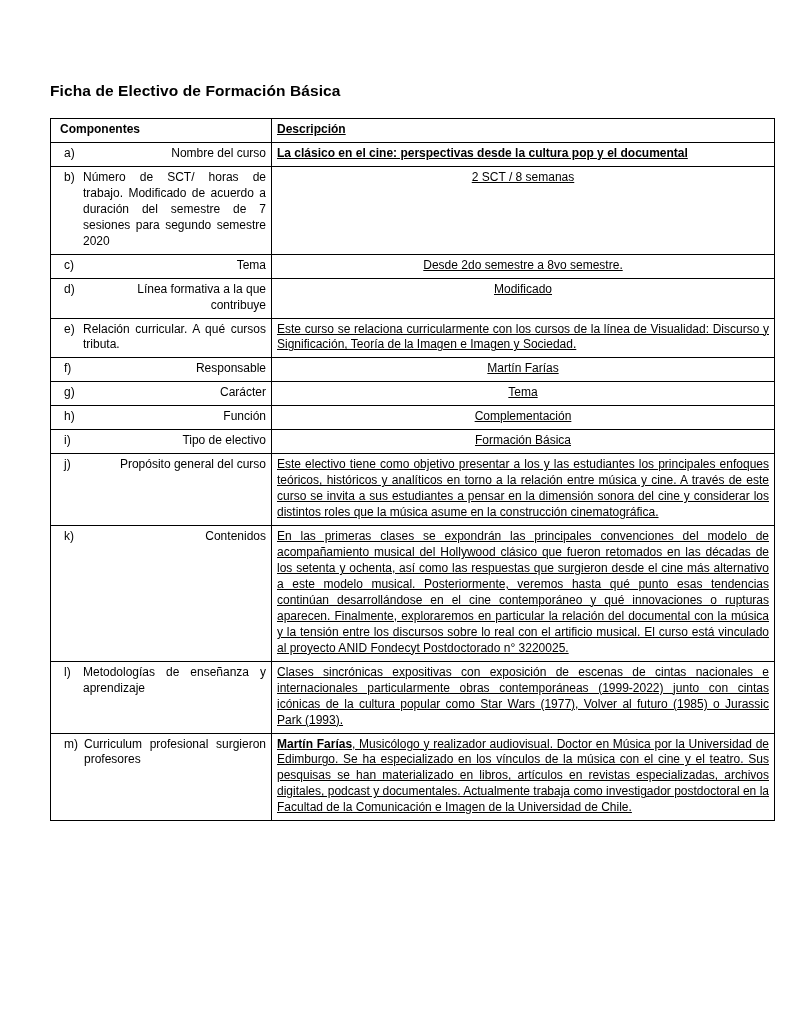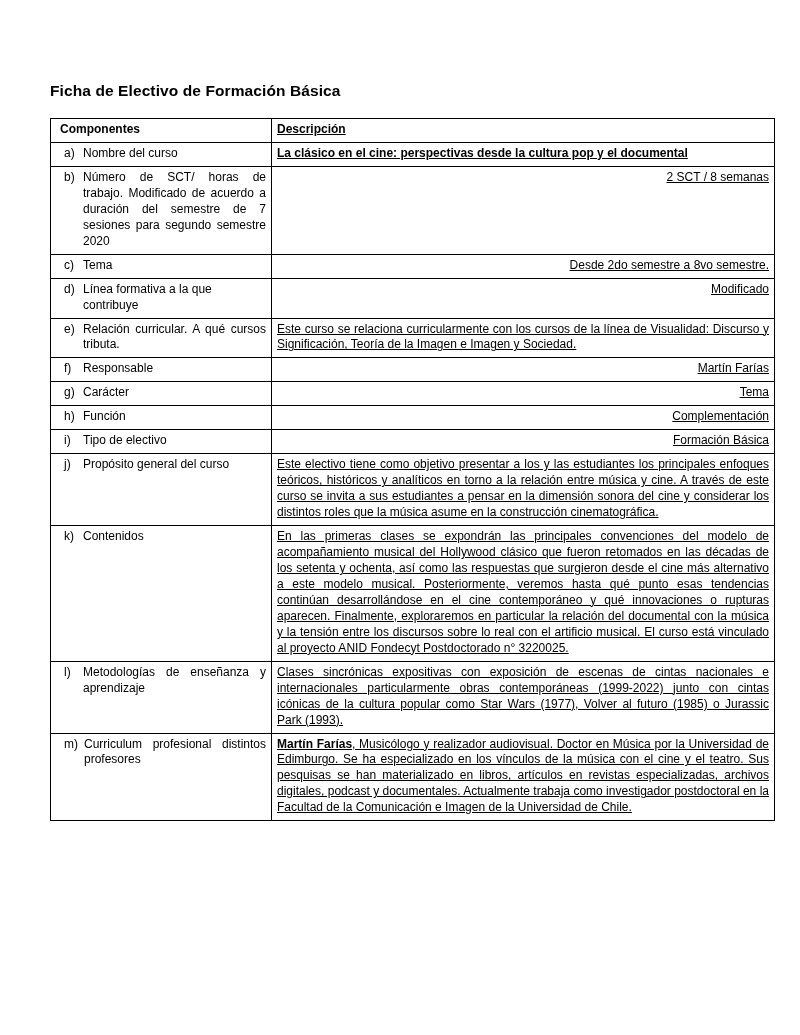--- a/index.html
+++ b/index.html
@@ -61,27 +61,27 @@
   }
   .item .letter {
     flex: 0 0 auto;
     min-width: 13px;
   }
   .item .text {
     flex: 1 1 auto;
     text-align: justify;
     text-justify: inter-word;
   }
-  .item .text.nojust { text-align: left; }
+  .item .text.nojust { text-align: right; }
   .rtext {
     text-align: justify;
     text-justify: inter-word;
     hyphens: none;
   }
-  .rtext.nojust { text-align: right; }
+  .rtext.nojust { text-align: center; }
   b.inline { font-weight: bold; }
   .bold { font-weight: bold; }
 </style>
 </head>
 <body>
 
 <div class="page">
 
   <div class="doc-title">Ficha de Electivo de Formación Básica</div>
 
@@ -233,21 +233,21 @@
         </td>
         <td class="col-right">
           <div class="rtext">Clases sincrónicas expositivas con exposición de escenas de cintas nacionales e internacionales particularmente obras contemporáneas (1999-2022) junto con cintas icónicas de la cultura popular como Star Wars (1977), Volver al futuro (1985) o Jurassic Park (1993).</div>
         </td>
       </tr>
 
       <tr>
         <td class="col-left">
           <div class="item">
             <span class="letter">m)</span>
-            <span class="text">Curriculum profesional distintos profesores</span>
+            <span class="text">Curriculum profesional surgieron profesores</span>
           </div>
         </td>
         <td class="col-right">
           <div class="rtext"><b class="inline">Martín Farías</b><span>, Musicólogo y realizador audiovisual. Doctor en Música por la Universidad de Edimburgo. Se ha especializado en los vínculos de la música con el cine y el teatro. Sus pesquisas se han materializado en libros, artículos en revistas especializadas, archivos digitales, podcast y documentales. Actualmente trabaja como investigador postdoctoral en la Facultad de la Comunicación e Imagen de la Universidad de Chile.</span></div>
         </td>
       </tr>
 
     </tbody>
   </table>
 

